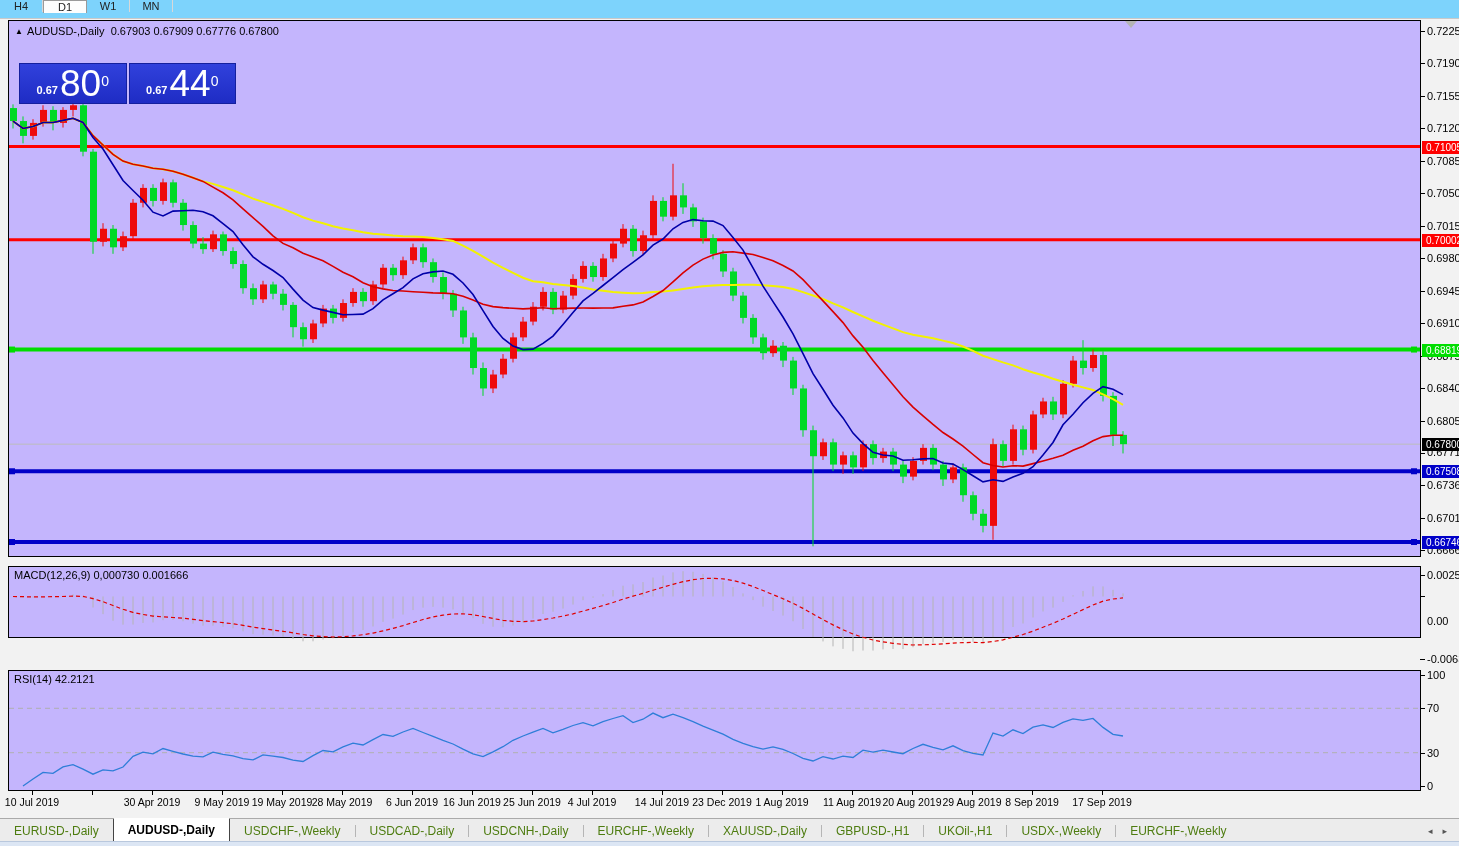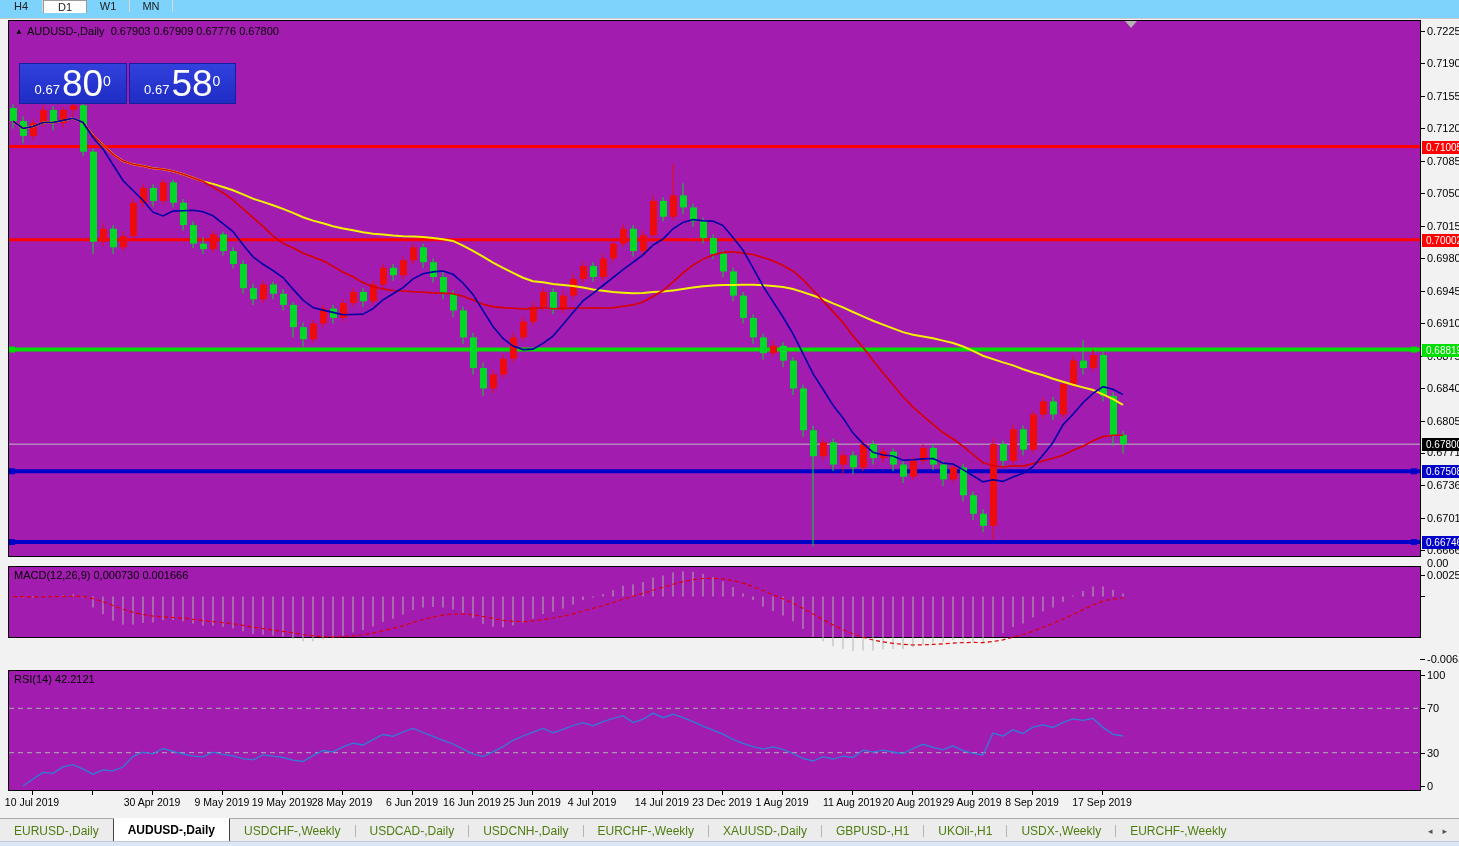--- a/index.html
+++ b/index.html
@@ -5,21 +5,21 @@
   html,body{margin:0;padding:0;}
   body{width:1459px;height:846px;position:relative;background:#f2f2f2;
        font-family:"Liberation Sans","DejaVu Sans",sans-serif;overflow:hidden;
        -webkit-font-smoothing:antialiased;}
   .toolbar{position:absolute;left:0;top:0;width:1459px;height:18px;background:#7dd3fc;
            border-bottom:1px solid #c9c9c9;display:flex;align-items:flex-start;}
   .tf-btn{min-width:30px;padding:0 6px;font-size:11px;color:#222;display:flex;align-items:center;
           justify-content:center;border-right:1px solid #d8d8d8;cursor:default;}
   .tf-btn.active{background:#fdfdfd;border:1px solid #9a9a9a;border-bottom:none;}
   .tf-divider{width:1px;background:#bdbdbd;margin:1px 2px;}
-  .panel{position:absolute;background:#a21caf;border:1px solid #000;}
+  .panel{position:absolute;background:#c4b5fd;border:1px solid #000;}
   .chart-title{position:absolute;left:6px;top:4px;font-size:11px;color:#000;white-space:nowrap;}
   .chart-title .arrow{font-size:8px;vertical-align:1px;margin-right:4px;}
   .ind-label{position:absolute;left:5px;top:2px;font-size:11px;color:#000;white-space:nowrap;}
   .shift-marker{position:absolute;width:0;height:0;border-left:6px solid transparent;
                 border-right:6px solid transparent;border-top:7px solid #b4b4b4;top:0;}
   
   .axis-col{position:absolute;left:1422px;top:18px;width:37px;height:800px;}
   .axis-tick{position:absolute;left:-2px;width:5px;height:1px;background:#000;}
   .axis-text{position:absolute;left:5px;font-size:11px;color:#000;white-space:nowrap;}
   .axis-badge{position:absolute;left:0px;width:37px;height:13px;font-size:10px;color:#fff;
@@ -32,21 +32,21 @@
           box-shadow:inset 0 -2px 0 #6b7af0;cursor:pointer;}
   .tp-spin{flex:1;display:flex;background:#fff;border:1px solid #8ea4bd;margin:0 4px;}
   .tp-spin-btn{width:17px;background:linear-gradient(#fafafa,#dfdfdf);border:1px solid #9aa7b8;
                color:#3355cc;font-size:7px;display:flex;align-items:center;justify-content:center;cursor:pointer;}
   .tp-vol{flex:1;display:flex;align-items:center;justify-content:flex-end;padding-right:8px;
           font-size:13px;color:#000;}
   .tp-row2{display:flex;margin-top:1px;height:41px;}
   .tp-quote{flex:1;background:linear-gradient(#3141dc,#1e2cc4);border:1px solid #14209e;color:#fff;
             display:flex;align-items:flex-end;justify-content:center;padding-bottom:3px;cursor:pointer;}
   .tp-quote+.tp-quote{margin-left:2px;}
-  .tp-small{font-size:13px;font-weight:normal;margin-right:2px;line-height:20px;margin-top:39px;}
+  .tp-small{font-size:11px;font-weight:bold;margin-right:2px;line-height:20px;margin-top:39px;}
   .tp-big{font-size:37px;line-height:33px;font-weight:normal;}
   .tp-sup{font-size:14px;line-height:30px;vertical-align:top;align-self:flex-start;margin-top:2px;}
   
   .date-axis{position:absolute;left:8px;top:791px;width:1413px;height:26px;}
   .date-tick{position:absolute;top:0;width:1px;height:4px;background:#000;}
   .date-label{position:absolute;top:5px;font-size:10.5px;color:#000;transform:translateX(-50%);white-space:nowrap;}
   
   .tabbar{position:absolute;left:0;top:818px;width:1459px;height:23px;background:#ececec;
           border-top:1px solid #aaa;display:flex;align-items:stretch;font-size:12px;}
   .tab{padding:0 14px;display:flex;align-items:center;color:#4d7c0f;cursor:pointer;white-space:nowrap;}
@@ -320,21 +320,21 @@
 
   <div class="trade-panel">
     <div class="tp-row2">
       <div class="tp-quote">
         <span class="tp-small">0.67</span>
         <span class="tp-big">80</span>
         <span class="tp-sup">0</span>
       </div>
       <div class="tp-quote">
         <span class="tp-small">0.67</span>
-        <span class="tp-big">58</span>
+        <span class="tp-big">44</span>
         <span class="tp-sup">0</span>
       </div>
     </div>
   </div>
 </div>
 
 <div class="panel" style="left:8px;top:566px;width:1413px;height:72px;box-sizing:border-box;">
   <svg id="macd-svg" width="1411" height="98">
       <line x1="4" y1="29.46795592534293" x2="4" y2="29.46795592534293" stroke="#b4b4b4" stroke-width="1"></line>
       <line x1="14" y1="29.46795592534293" x2="14" y2="30.730819522364886" stroke="#b4b4b4" stroke-width="1"></line>
@@ -499,21 +499,21 @@
     <div class="axis-text" style="top: 526px;">0.66660</div>
     <div class="axis-badge" style="top: 122.591px; background: rgb(255, 0, 0);">0.71005</div>
     <div class="axis-badge" style="top: 215.714px; background: rgb(255, 0, 0);">0.70002</div>
     <div class="axis-badge" style="top: 325.549px; background: rgb(0, 221, 0);">0.68819</div>
     <div class="axis-badge" style="top: 447.268px; background: rgb(0, 0, 200);">0.67508</div>
     <div class="axis-badge" style="top: 518.015px; background: rgb(0, 0, 200);">0.66746</div>
     <div class="axis-badge" style="top: 420.157px; background: rgb(0, 0, 0);">0.67800</div>
     <div class="axis-tick" style="top: 557px;"></div>
     <div class="axis-text" style="top: 551px;">0.002574</div>
     <div class="axis-tick" style="top: 578.468px;"></div>
-    <div class="axis-text" style="top: 539px;">0.00</div>
+    <div class="axis-text" style="top: 597px;">0.00</div>
     <div class="axis-tick" style="top: 641px;"></div>
     <div class="axis-text" style="top: 635px;">-0.00632</div>
     <div class="axis-tick" style="top: 657px;"></div>
     <div class="axis-text" style="top: 651px;">100</div>
     <div class="axis-tick" style="top: 690.3px;"></div>
     <div class="axis-text" style="top: 684.3px;">70</div>
     <div class="axis-tick" style="top: 734.7px;"></div>
     <div class="axis-text" style="top: 728.7px;">30</div>
     <div class="axis-tick" style="top: 768px;"></div>
     <div class="axis-text" style="top: 762px;">0</div>

